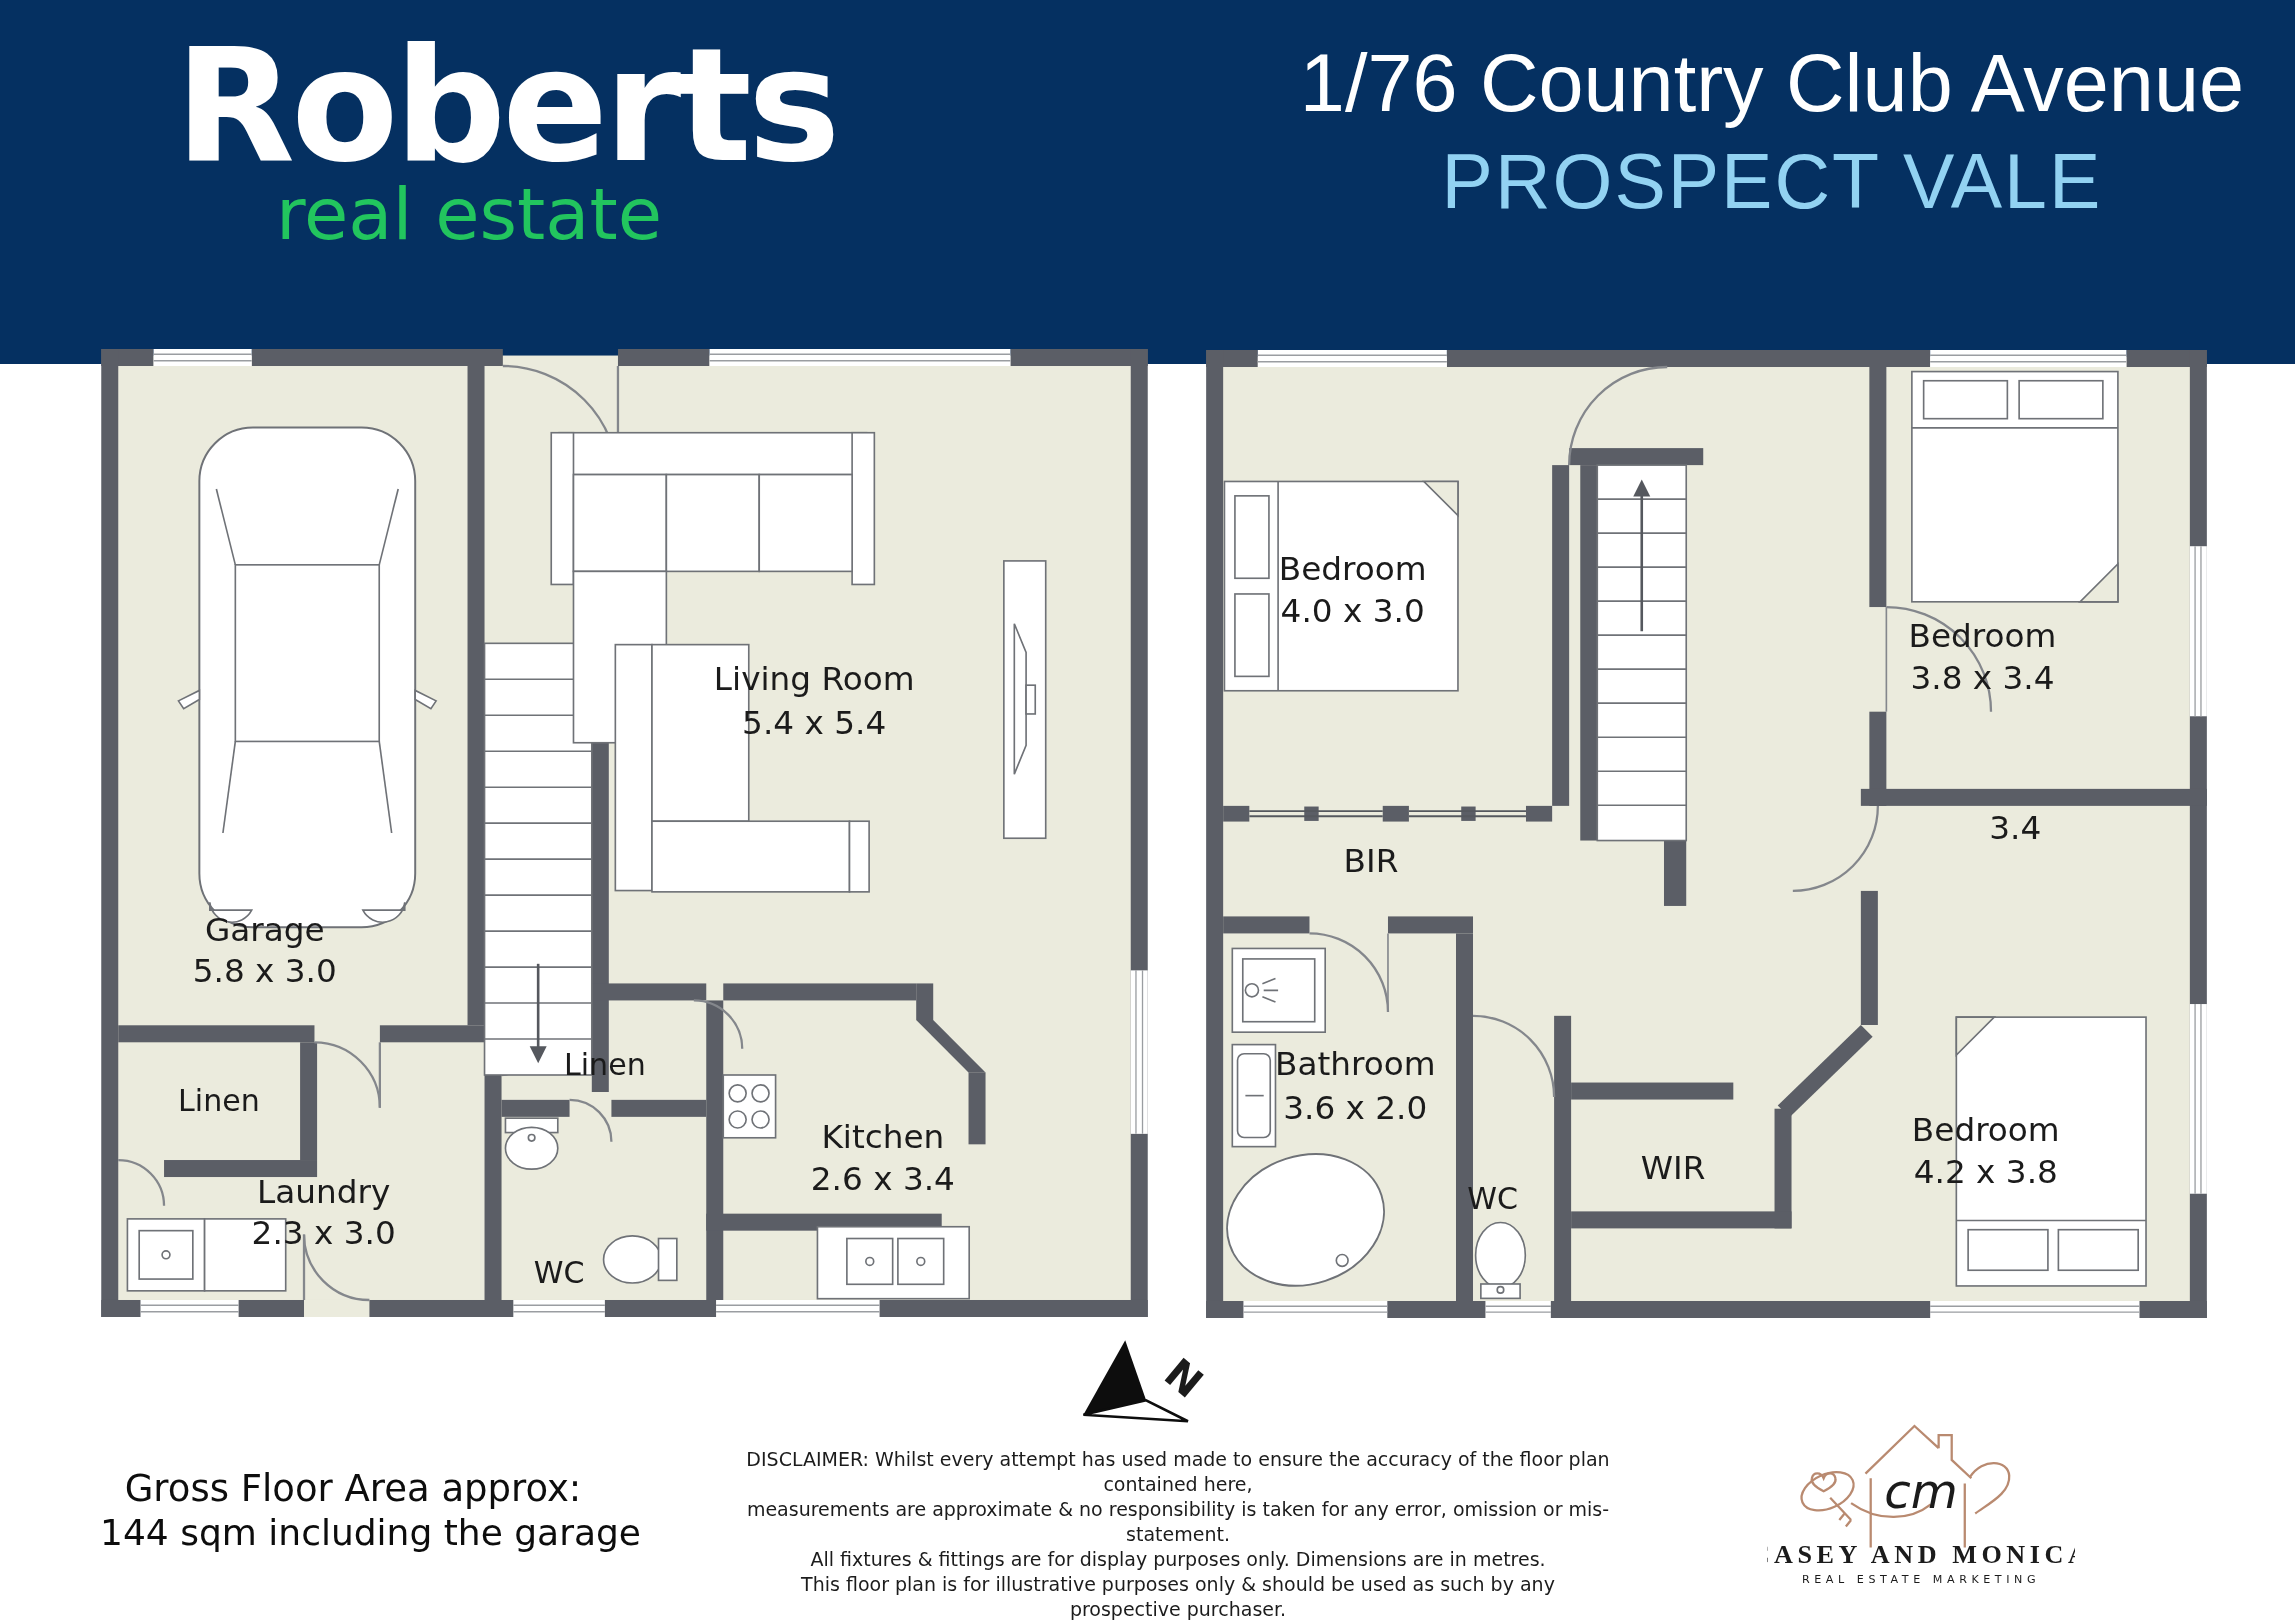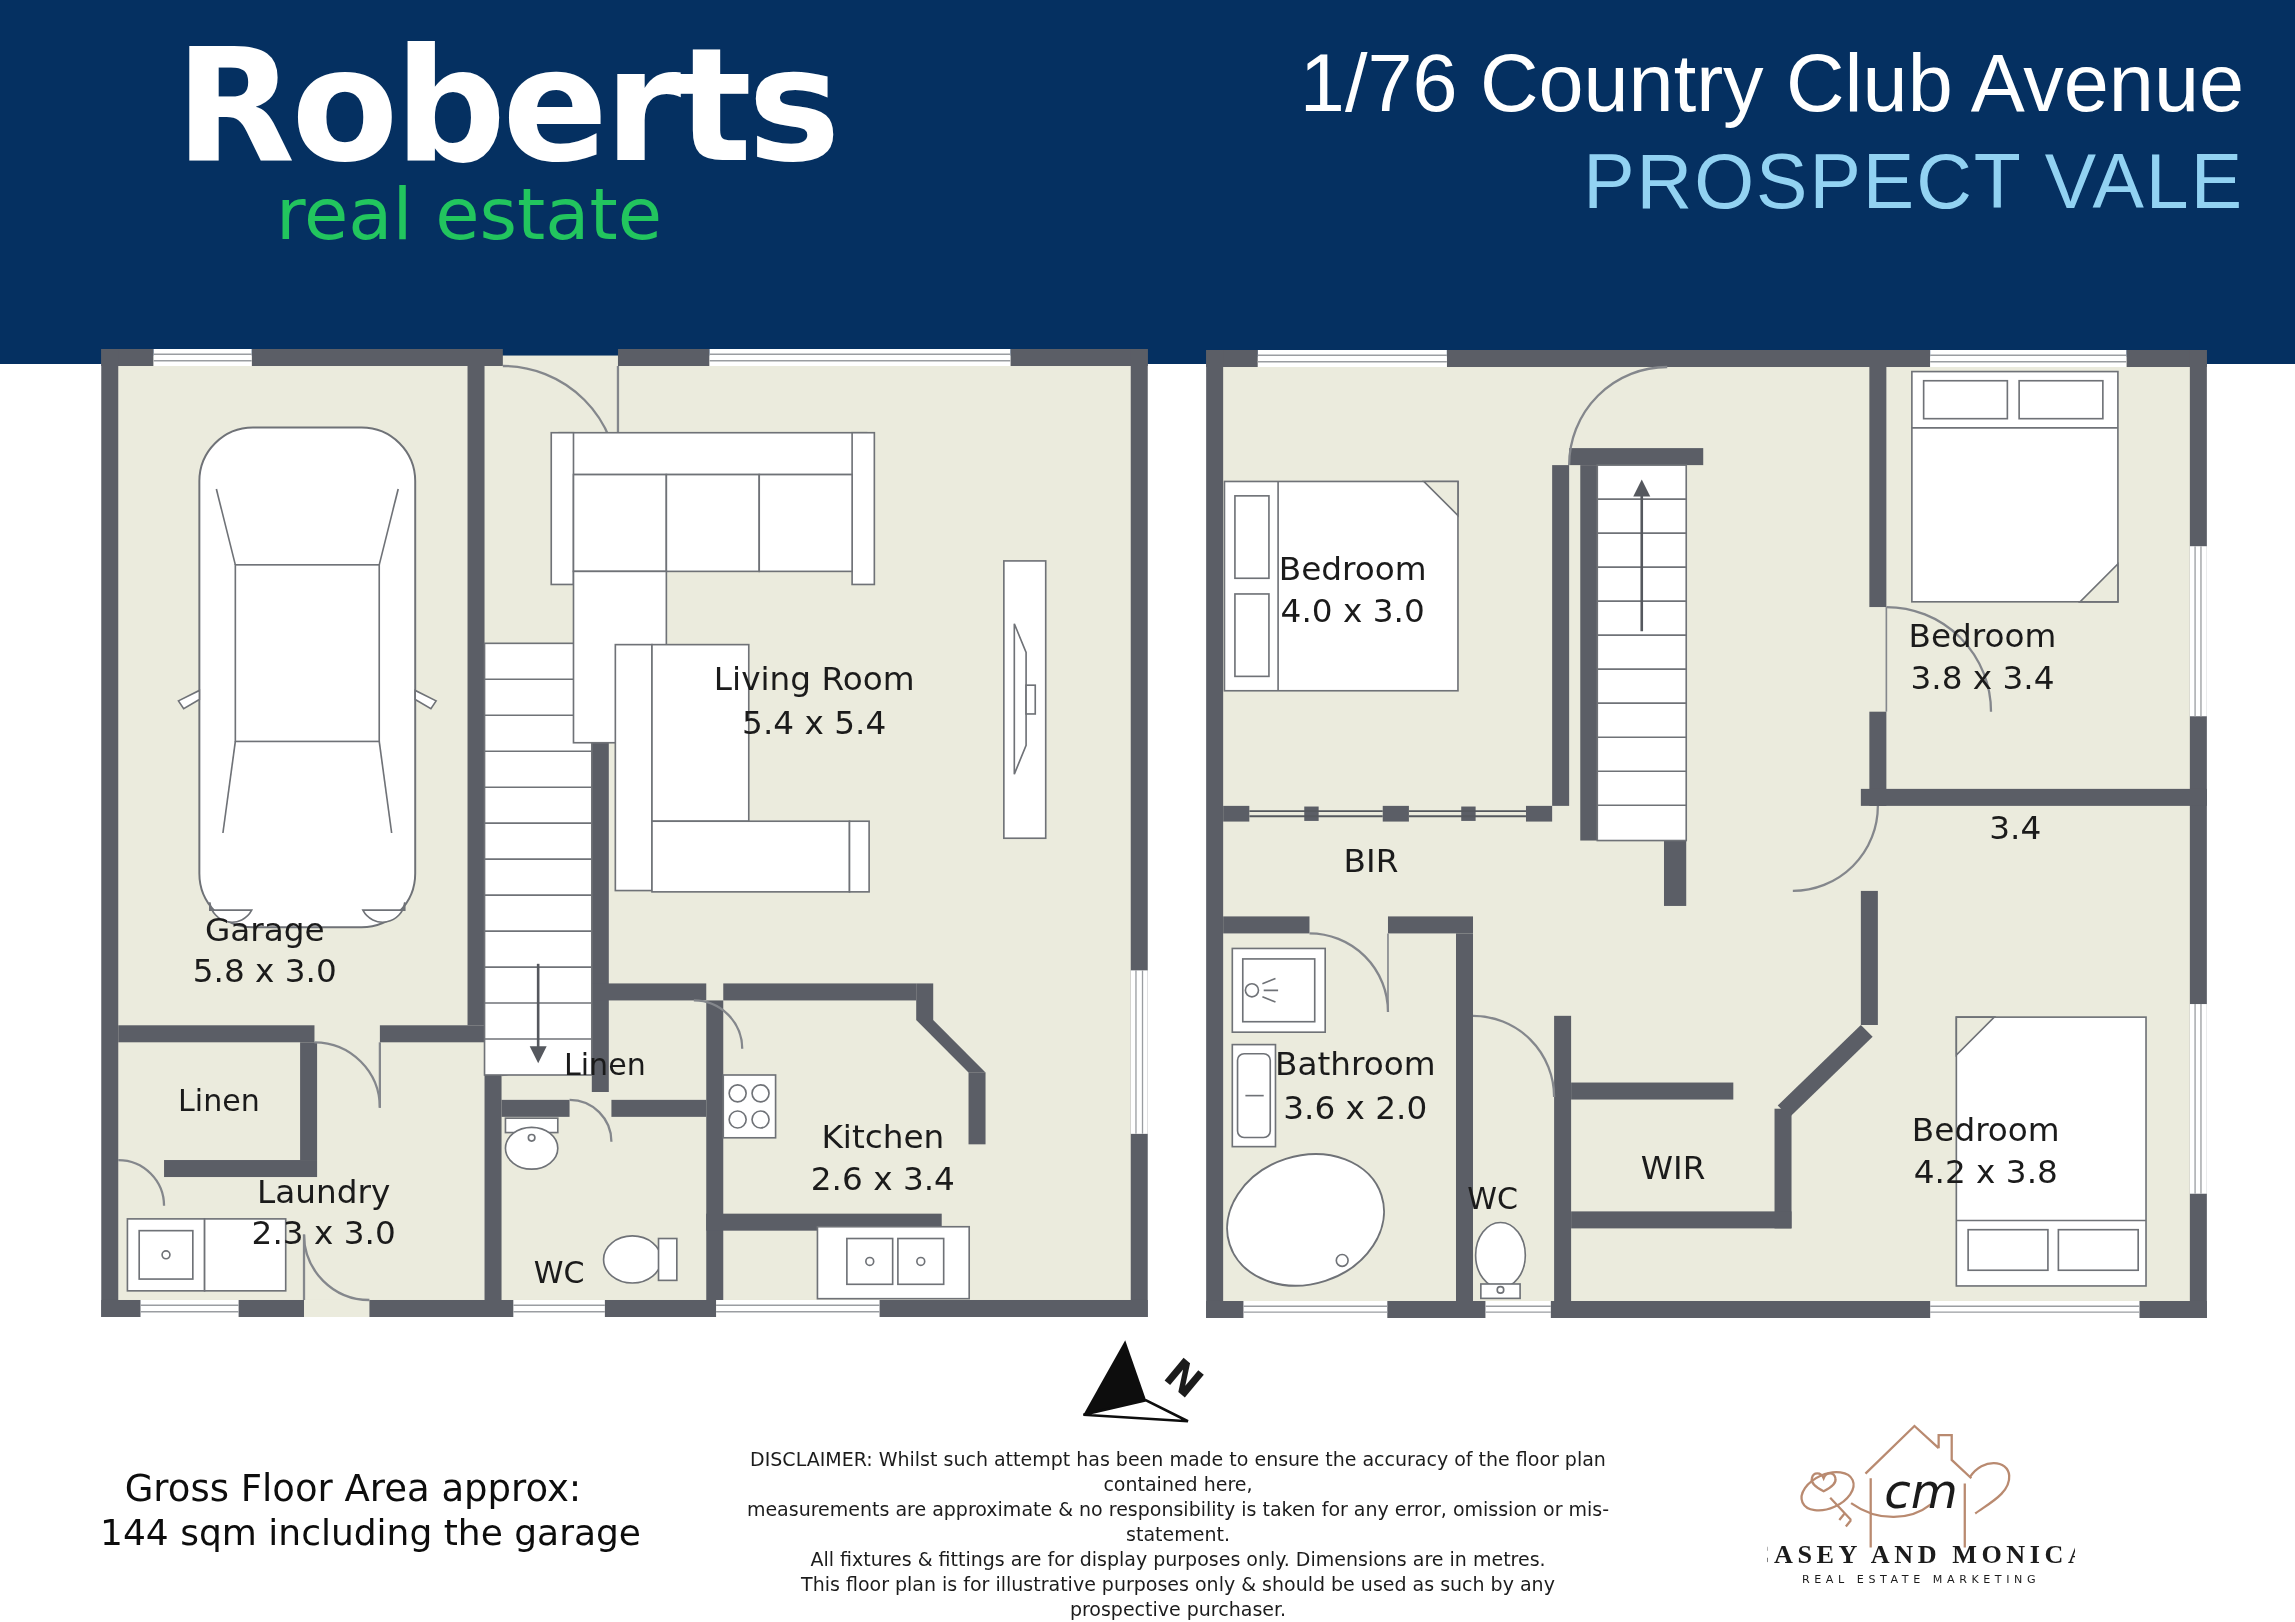--- a/index.html
+++ b/index.html
@@ -7,21 +7,21 @@
           font-family:"DejaVu Sans",sans-serif;}
   .abs{position:absolute;}
 
   
   .header{left:0;top:0;width:2295px;height:364px;background:#053061;}
   .logo{left:175px;top:23.6px;width:487px;}
   .logo-name{font-family:"DejaVu Sans",sans-serif;font-weight:bold;font-size:156px;
              line-height:164px;color:#ffffff;letter-spacing:-3.9px;}
   .logo-tagline{font-family:"DejaVu Sans",sans-serif;font-size:72px;line-height:73px;
                 color:#22c55e;text-align:right;margin-top:-9.2px;letter-spacing:0px;}
-  .title{right:51px;top:34px;text-align:right;font-family:"Liberation Sans",sans-serif;}
+  .title{right:51px;top:34px;text-align:center;font-family:"Liberation Sans",sans-serif;}
   .title-address{font-size:81px;line-height:98px;color:#ffffff;}
   .title-suburb{font-size:77px;line-height:98px;color:#92d2f2;letter-spacing:2px;}
 
   
   svg text{font-family:"DejaVu Sans",sans-serif;fill:#1b1b1b;}
   .wall{fill:#5b5e66;}
   .floor{fill:#ebebdd;}
   .furn{fill:#ffffff;stroke:#6f7277;stroke-width:3;}
   .furn2{fill:#ffffff;stroke:#6f7277;stroke-width:2.5;}
   .door{fill:none;stroke:#84878c;stroke-width:3.5;}
@@ -365,21 +365,21 @@
     <polygon points="8,122 168,132 104,100" fill="#ffffff" stroke="#0d0d0d" stroke-width="4"></polygon>
     <text x="128" y="66" font-size="62" font-weight="bold" fill="#111111" transform="rotate(40 128 66)">N</text>
   </svg>
 
   <div class="abs gfa">
     <div class="gfa-title">Gross Floor Area approx:</div>
     <div class="gfa-value">144 sqm including the garage</div>
   </div>
 
   <div class="abs disclaimer">
-    <div>DISCLAIMER: Whilst such attempt has been made to ensure the accuracy of the floor plan contained here,</div>
+    <div>DISCLAIMER: Whilst every attempt has used made to ensure the accuracy of the floor plan contained here,</div>
     <div>measurements are approximate &amp; no responsibility is taken for any error, omission or mis-statement.</div>
     <div>All fixtures &amp; fittings are for display purposes only. Dimensions are in metres.</div>
     <div>This floor plan is for illustrative purposes only &amp; should be used as such by any prospective purchaser.</div>
     <div>For terms &amp; conditions of use, please refer to caseyandmonica.com.au</div>
 
   </div>
 
   <svg class="abs caseylogo" viewBox="0 0 470 300">
     <g stroke="#b98a70" stroke-width="3.5" fill="none">
       <path d="M150,125 L225,52 L262,86 M262,86 L262,66 L282,66 L282,104 L312,132"></path>

